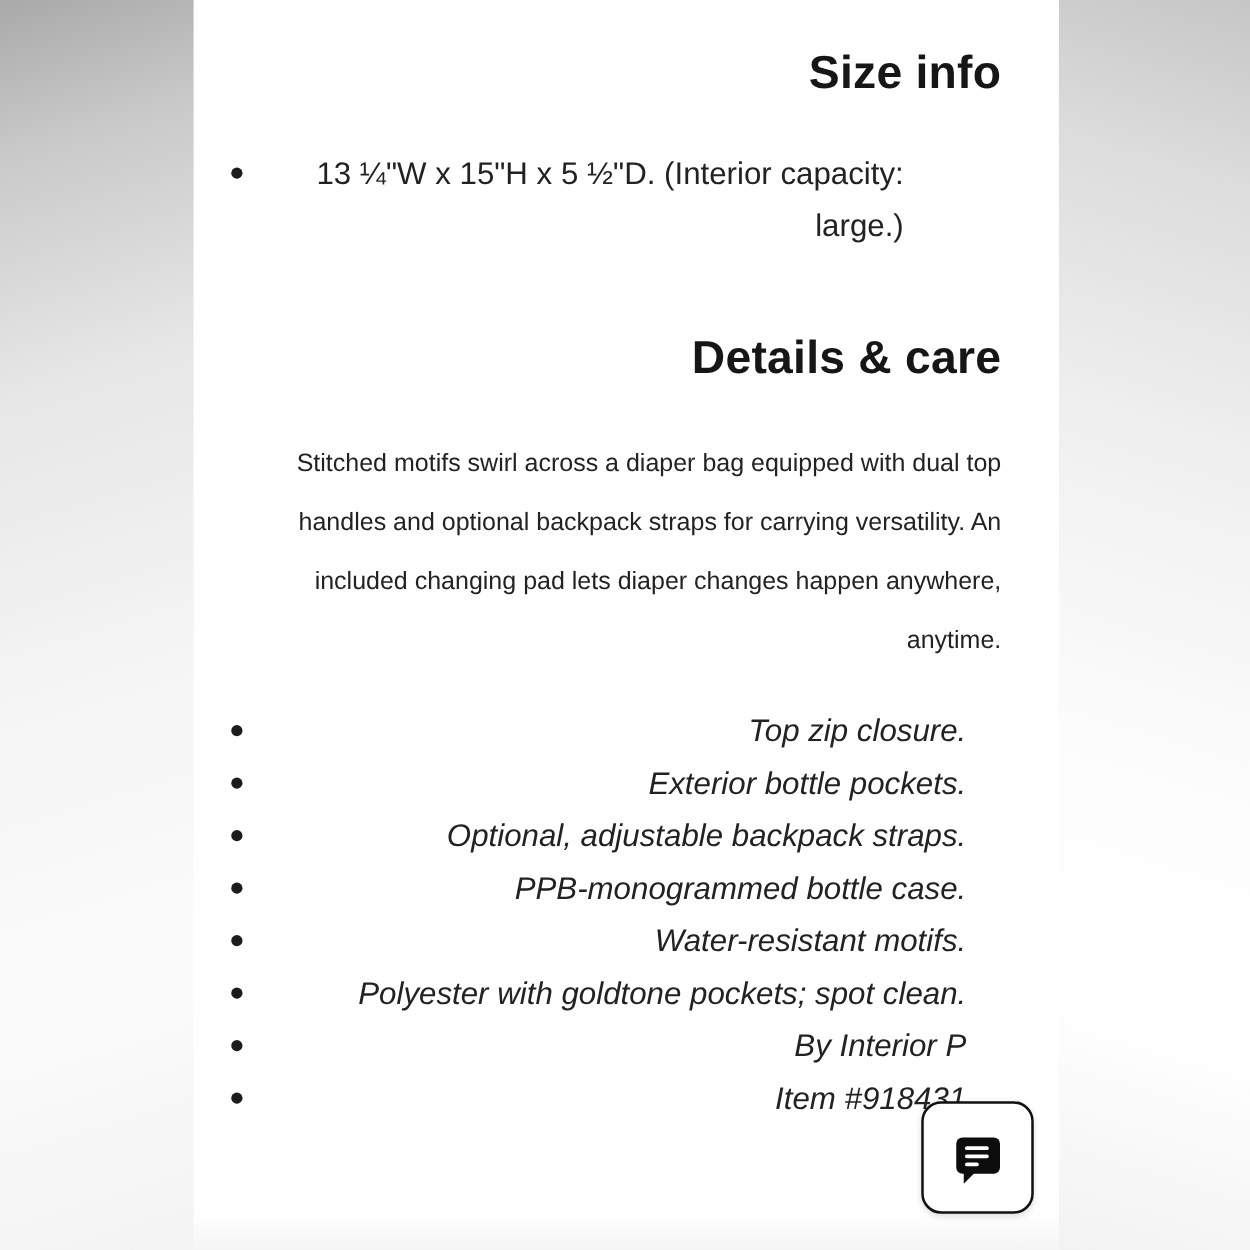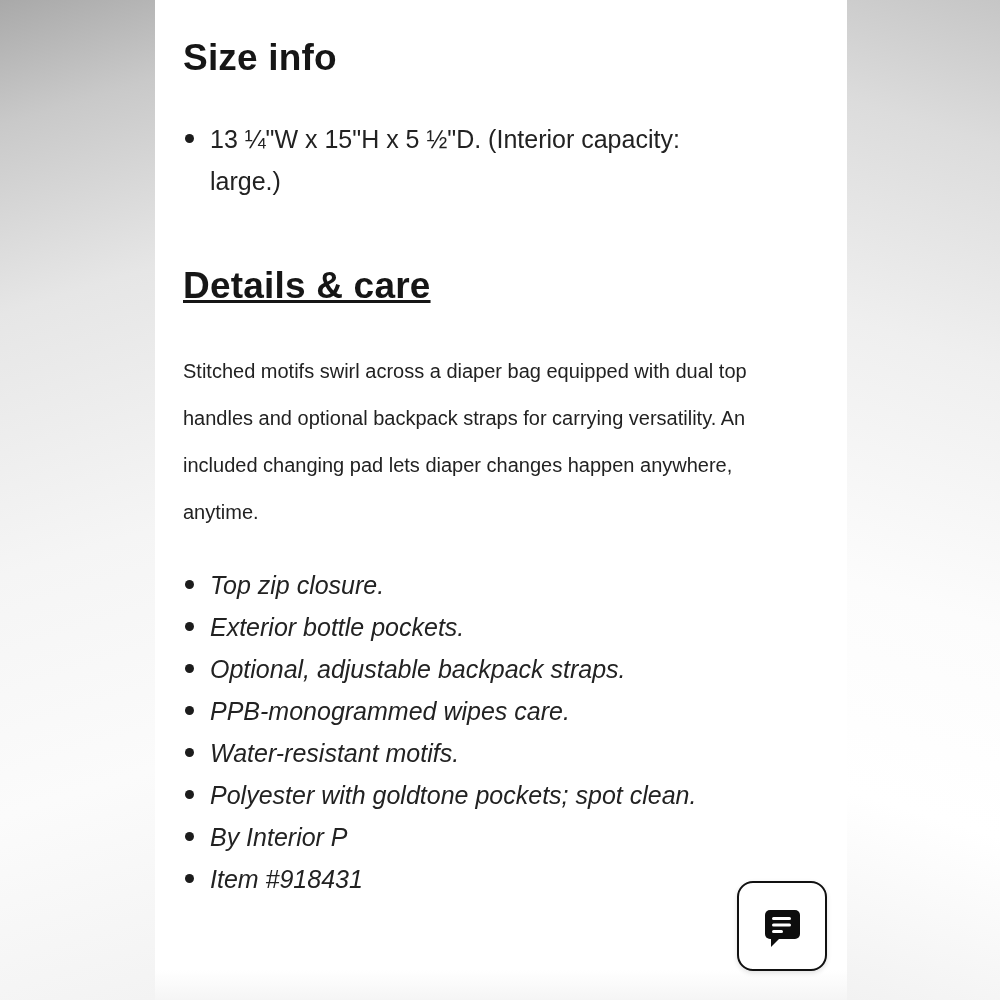--- a/index.html
+++ b/index.html
@@ -2,21 +2,21 @@
 <html><head>
 <meta charset="utf-8">
 <style>
   * { margin: 0; padding: 0; box-sizing: border-box; }
   html, body {
     width: 1000px; height: 1000px;
     overflow: hidden;
     font-family: "Liberation Sans", "DejaVu Sans", sans-serif;
     background: #ffffff;
   }
-  .stage { position: relative; width: 1000px; height: 1000px; }
+  .stage { position: relative; width: 1000px; height: 1000px; text-align: right; }
 
   .bg-left {
     position: absolute; left: 0; top: 0; width: 155px; height: 1000px;
     background: linear-gradient(163deg, #a9a9a9 0%, #c9c9c9 12%, #e6e6e6 30%, #f5f5f5 55%, #fbfbfb 78%, #f3f3f3 100%);
   }
   .bg-right {
     position: absolute; left: 847px; top: 0; width: 153px; height: 1000px;
     background: linear-gradient(197deg, #c6c6c6 0%, #dcdcdc 14%, #efefef 35%, #fcfcfc 60%, #ffffff 80%, #f2f2f2 100%);
   }
 
@@ -25,21 +25,21 @@
     background: linear-gradient(180deg, #ffffff 0%, #ffffff 97%, #f5f5f5 100%);
     padding: 0 46px 0 28px;
     color: #1c1c1c;
   }
 
   h1.section-heading {
     font-size: 37px; line-height: 44px; font-weight: 700;
     letter-spacing: 0.2px; color: #161616;
   }
   .h-size { margin-top: 36px; }
-  .h-details { margin-top: 62px; text-decoration: underline; }
+  .h-details { margin-top: 62px; }
 
   .body-text { font-size: 20px; line-height: 47px; color: #222222; }
 
   ul.bullet-list { list-style: none; }
   ul.bullet-list li {
     position: relative; padding-left: 27px;
     font-size: 25px; line-height: 42px; color: #222222;
   }
   ul.bullet-list li::before {
     content: ""; position: absolute; left: 2px; top: 16px;
@@ -82,21 +82,21 @@
       </ul>
 
     <h1 class="section-heading h-details">Details &amp; care</h1>
 
     <p class="body-text desc-paragraph">Stitched motifs swirl across a diaper bag equipped with dual top handles and optional backpack straps for carrying versatility. An included changing pad lets diaper changes happen anywhere, anytime.</p>
 
     <ul class="bullet-list details-list">
         <li>Top zip closure.</li>
         <li>Exterior bottle pockets.</li>
         <li>Optional, adjustable backpack straps.</li>
-        <li>PPB-monogrammed wipes care.</li>
+        <li>PPB-monogrammed bottle case.</li>
         <li>Water-resistant motifs.</li>
         <li>Polyester with goldtone pockets; spot clean.</li>
         <li>By Interior P</li>
         <li>Item #918431</li>
       </ul>
 
   </div>
 
   <div class="chat-button">
     <span style="display:flex;">

